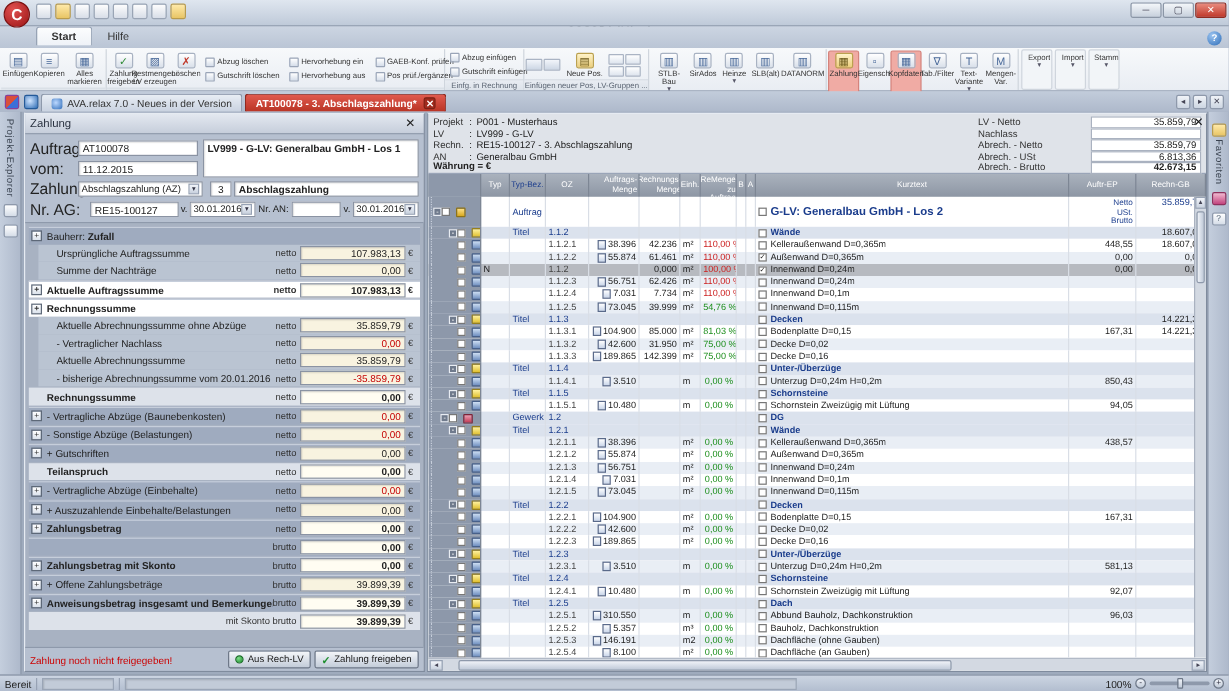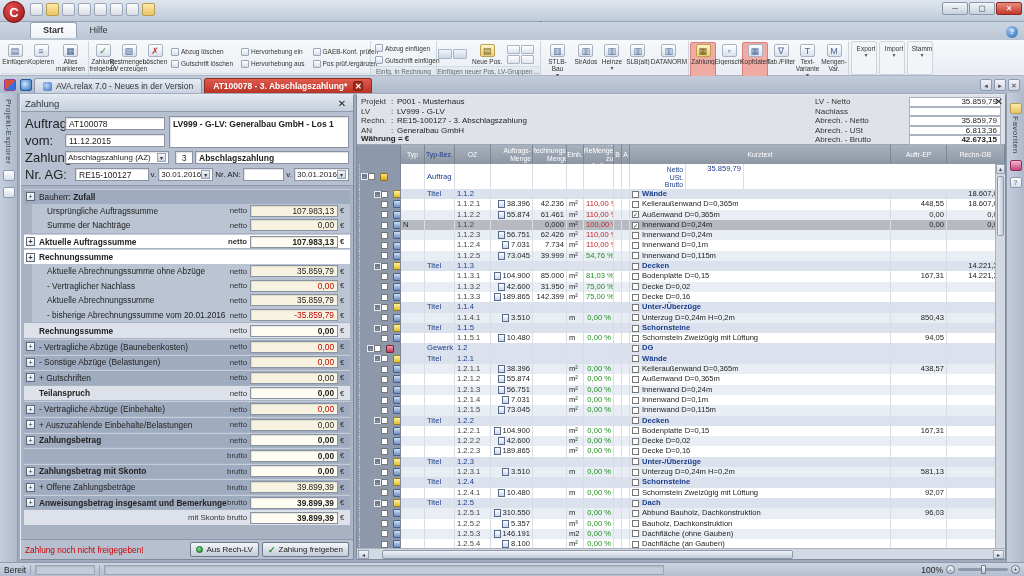--- a/index.html
+++ b/index.html
@@ -682,20 +682,24 @@
               </div>
     <div class="td c-typ"></div>
     <div class="td c-tb">Auftrag</div>
     <div class="td c-oz" style="color:#1a3c8c"></div>
     <div class="td c-am"></div>
     <div class="td c-rm"></div>
     <div class="td c-e"></div>
     <div class="td c-p"></div>
     <div class="td c-b"></div>
               <div class="td c-a"></div>
+    <div class="td c-tx">
+                <span class="cb"></span>
+                <span class="atxt" style="overflow:hidden;white-space:nowrap">G-LV: Generalbau GmbH - Los 2</span>
+              </div>
     <div class="td c-ep">
                 <div style="line-height:7.5px;font-size:6.8px;color:#1a3c8c;padding-top:2px">Netto<br>USt.<br>Brutto</div>
               </div>
     <div class="td c-gb">
                 <div style="line-height:10px;color:#1a3c8c">35.859,79</div>
               </div>
   </div>
             <div class="lvrow grpr">
     <div class="td c-tree">
                 <span class="tind" style="width:14px"></span>

